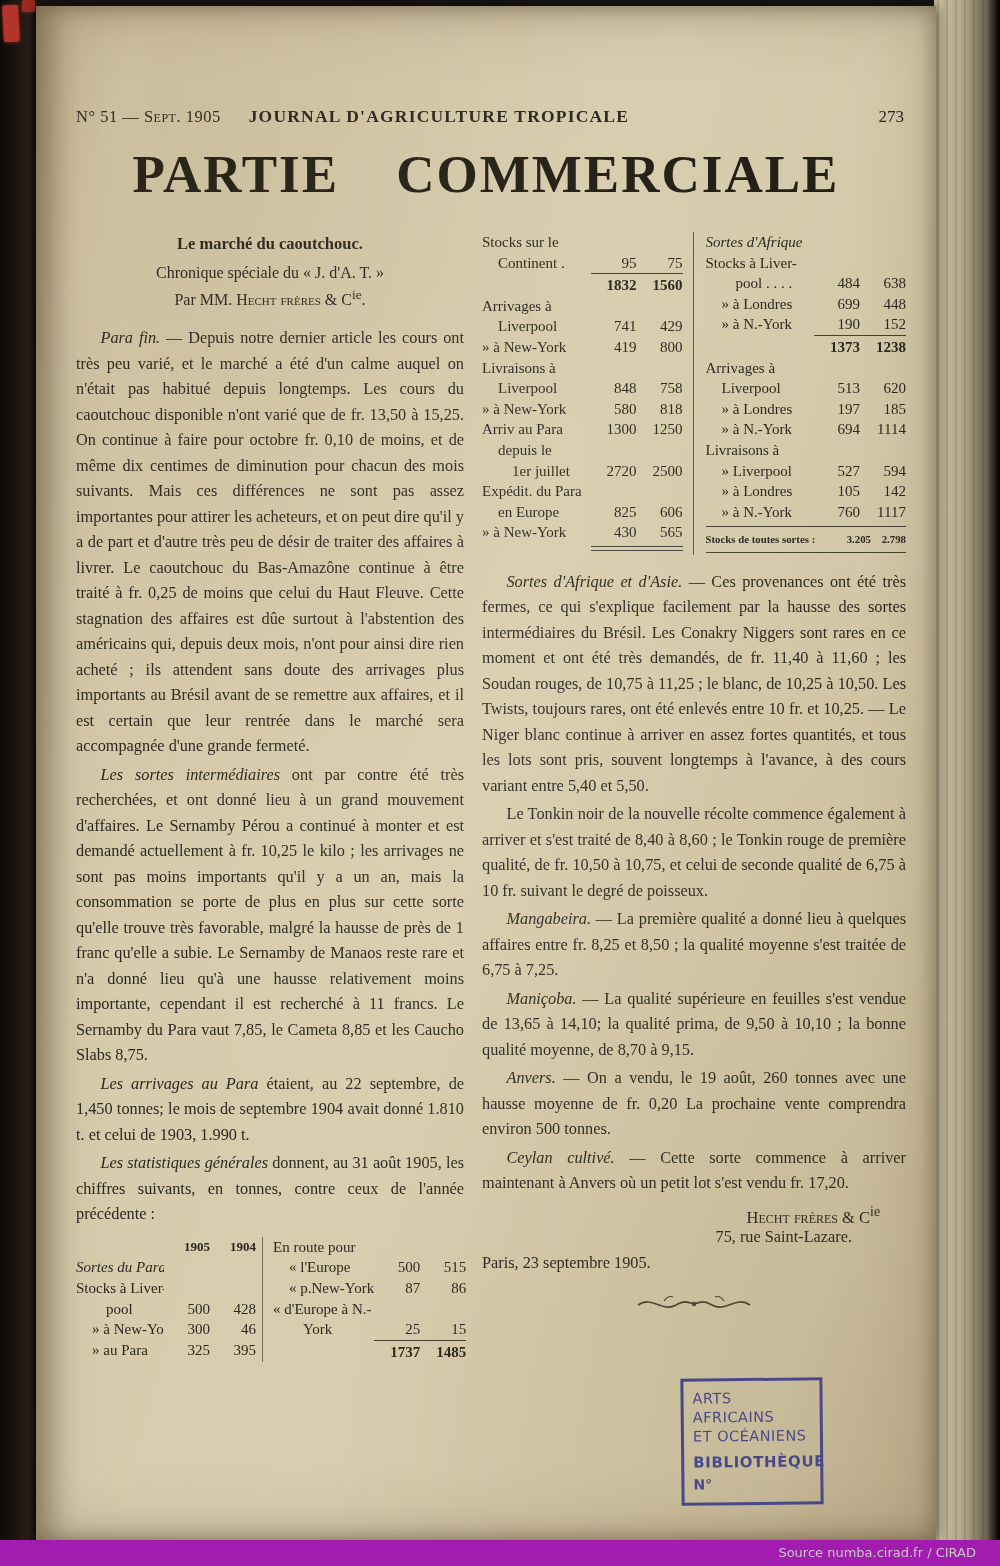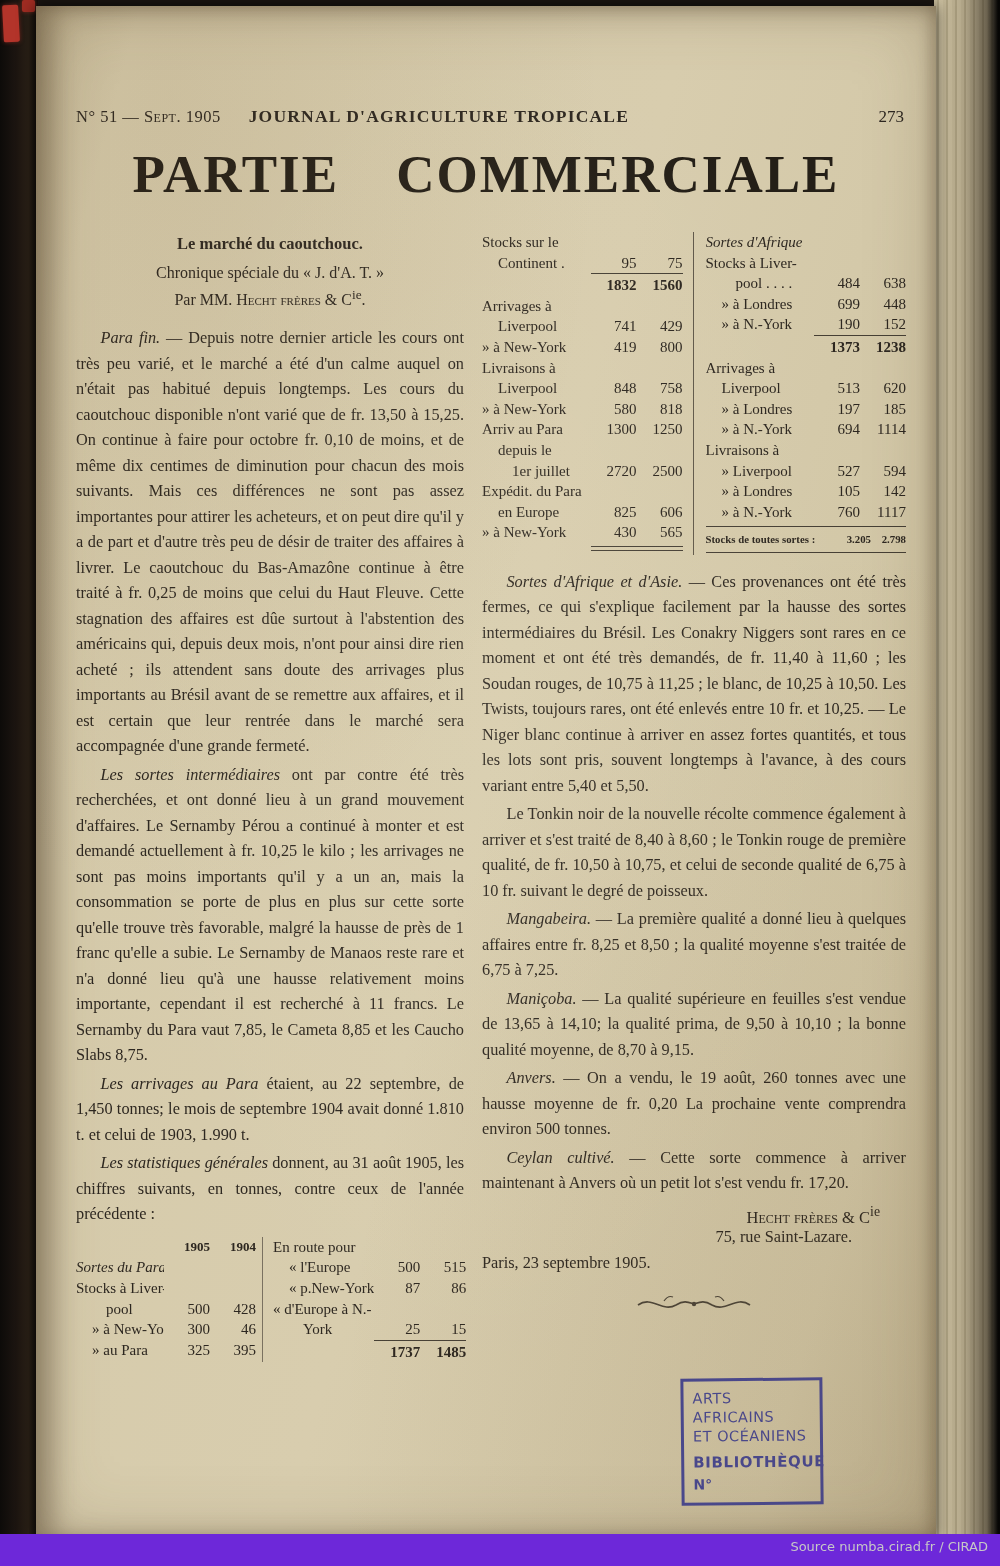--- a/index.html
+++ b/index.html
@@ -88,23 +88,23 @@
 
   
   .stamp{position:absolute;left:645px;top:1372px;width:142px;padding:8px 9px 10px;
     border:3px solid var(--c-stamp);color:var(--c-stamp);opacity:.93;
     transform:rotate(-.6deg);font-family:"DejaVu Sans","Liberation Sans",sans-serif;}
   .stamp-l1,.stamp-l2{font-size:14.5px;letter-spacing:.5px;line-height:1.3;}
   .stamp-l3{font-size:15px;font-weight:bold;letter-spacing:.6px;margin-top:7px;}
   .stamp-l4{font-size:14px;font-weight:bold;margin-top:5px;}
 
   
-  .source-bar{position:absolute;left:0;right:0;bottom:0;height:32px;background:#6d28d9;
+  .source-bar{position:absolute;left:0;right:0;bottom:0;height:26px;background:#a21caf;
     color:var(--c-source_text);font-family:"DejaVu Sans","Liberation Sans",sans-serif;
-    font-size:13px;text-align:right;line-height:26px;padding-right:12px;}
+    font-size:13px;text-align:right;line-height:26px;padding-right:24px;}
 </style>
 </head>
 <body>
 
 <div class="binding">
   <div class="red-mark m1"></div>
   <div class="red-mark m2"></div>
 </div>
 
 <div class="page-stack"></div>

